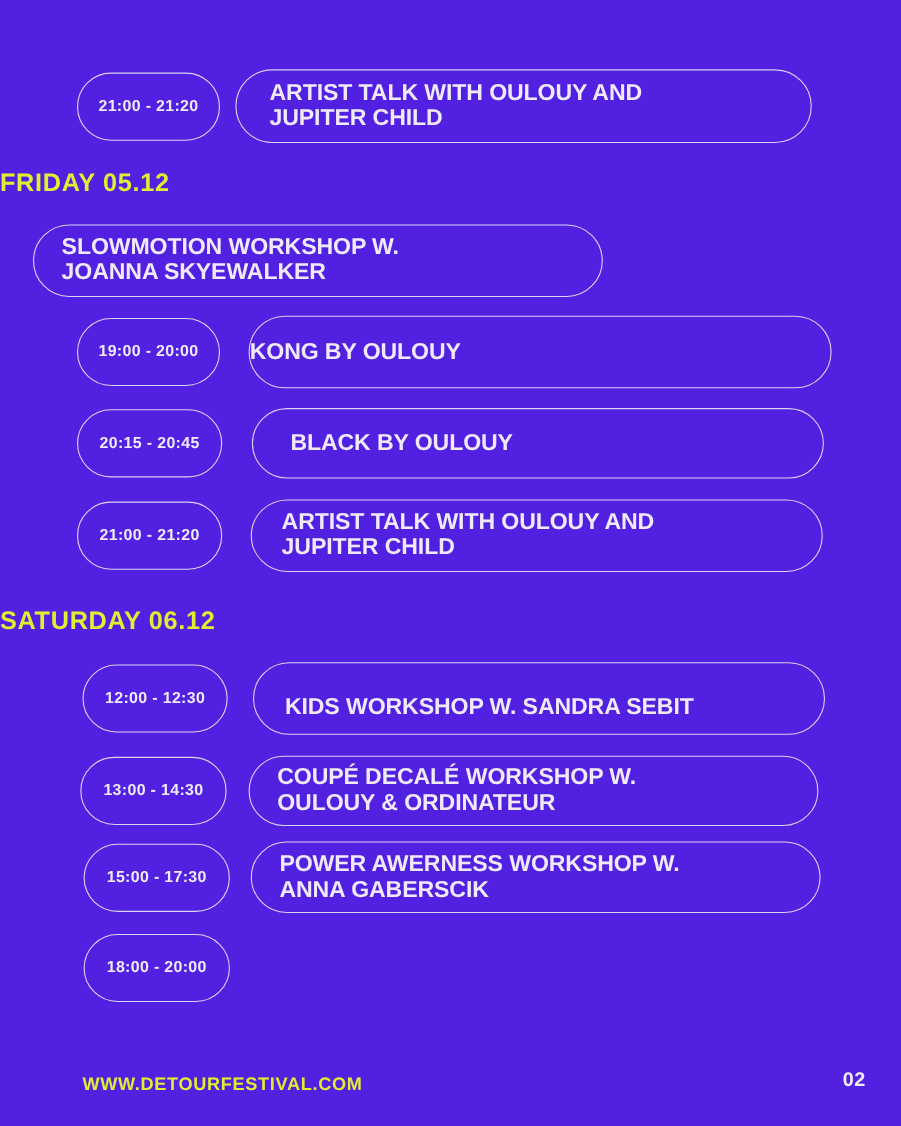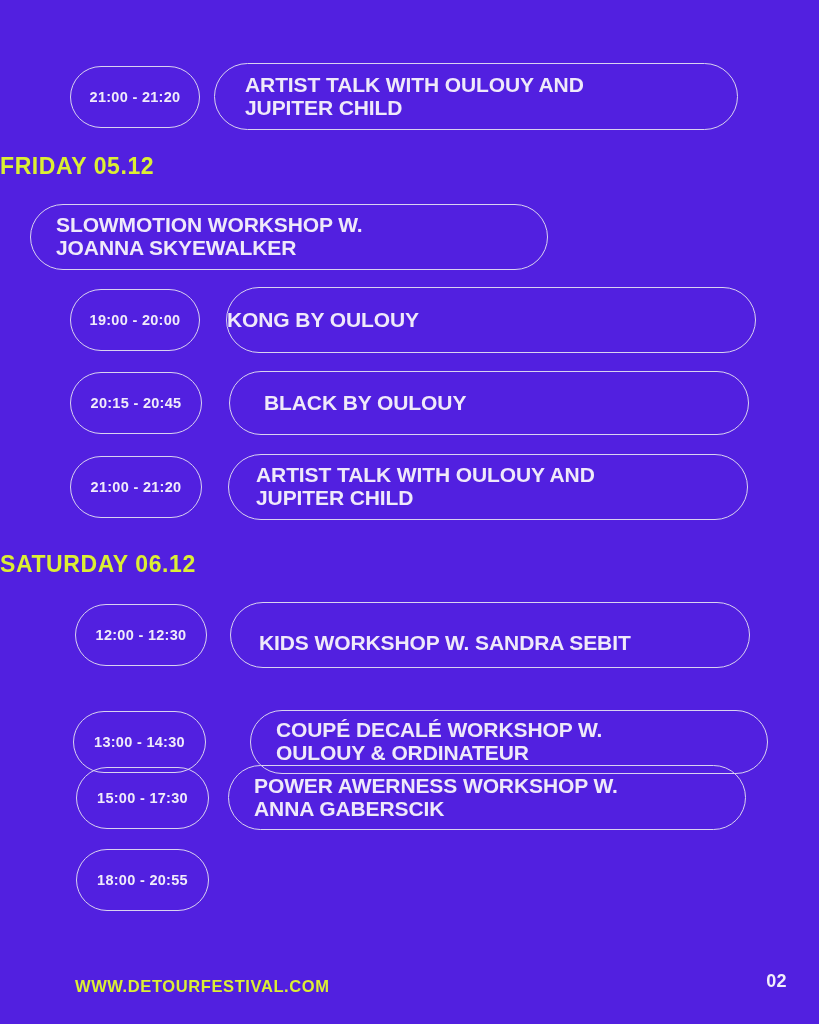--- a/index.html
+++ b/index.html
@@ -155,39 +155,39 @@
       </div>
       <div class="day-heading" style="top: 551px;">SATURDAY 06.12</div>
       <div class="row" style="top: 602px;">
         <div class="time-pill" style="margin-left: 75px; width: 132px;">12:00 - 12:30</div>
         <div class="event-pill" style="margin-left: 23px; width: 520px; min-height: 66px;">
           <div class="event-text" style="padding-left: 28px; padding-right: 18px; margin-top: 16px;">
             <div>KIDS  WORKSHOP W. SANDRA SEBIT</div>
           </div>
         </div>
       </div>
-      <div class="row" style="top: 710px; gap: 24px;">
+      <div class="row" style="top: 687px;">
         <div class="time-pill" style="margin-left: 73px; width: 133px;">13:00 - 14:30</div>
         <div class="event-pill" style="margin-left: 20px; width: 518px; min-height: 64px;">
           <div class="event-text" style="padding-left: 25px; padding-right: 18px;">
             <div>COUPÉ DECALÉ WORKSHOP W.</div>
             <div>OULOUY &amp; ORDINATEUR</div>
           </div>
         </div>
       </div>
       <div class="row" style="top: 765px;">
         <div class="time-pill" style="margin-left: 76px; width: 133px;">15:00 - 17:30</div>
         <div class="event-pill" style="margin-left: 19px; width: 518px; min-height: 65px;">
           <div class="event-text" style="padding-left: 25px; padding-right: 18px;">
             <div>POWER AWERNESS WORKSHOP W.</div>
             <div>ANNA GABERSCIK</div>
           </div>
         </div>
       </div>
       <div class="row" style="top: 849px;">
-        <div class="time-pill" style="margin-left: 76px; width: 133px;">18:00 - 20:55</div>
+        <div class="time-pill" style="margin-left: 76px; width: 133px;">18:00 - 20:00</div>
       </div>
     </div>
 
   <div class="footer-url">WWW.DETOURFESTIVAL.COM</div>
 
   <div class="page-number">02</div>
 </div>
 
 </body></html>

